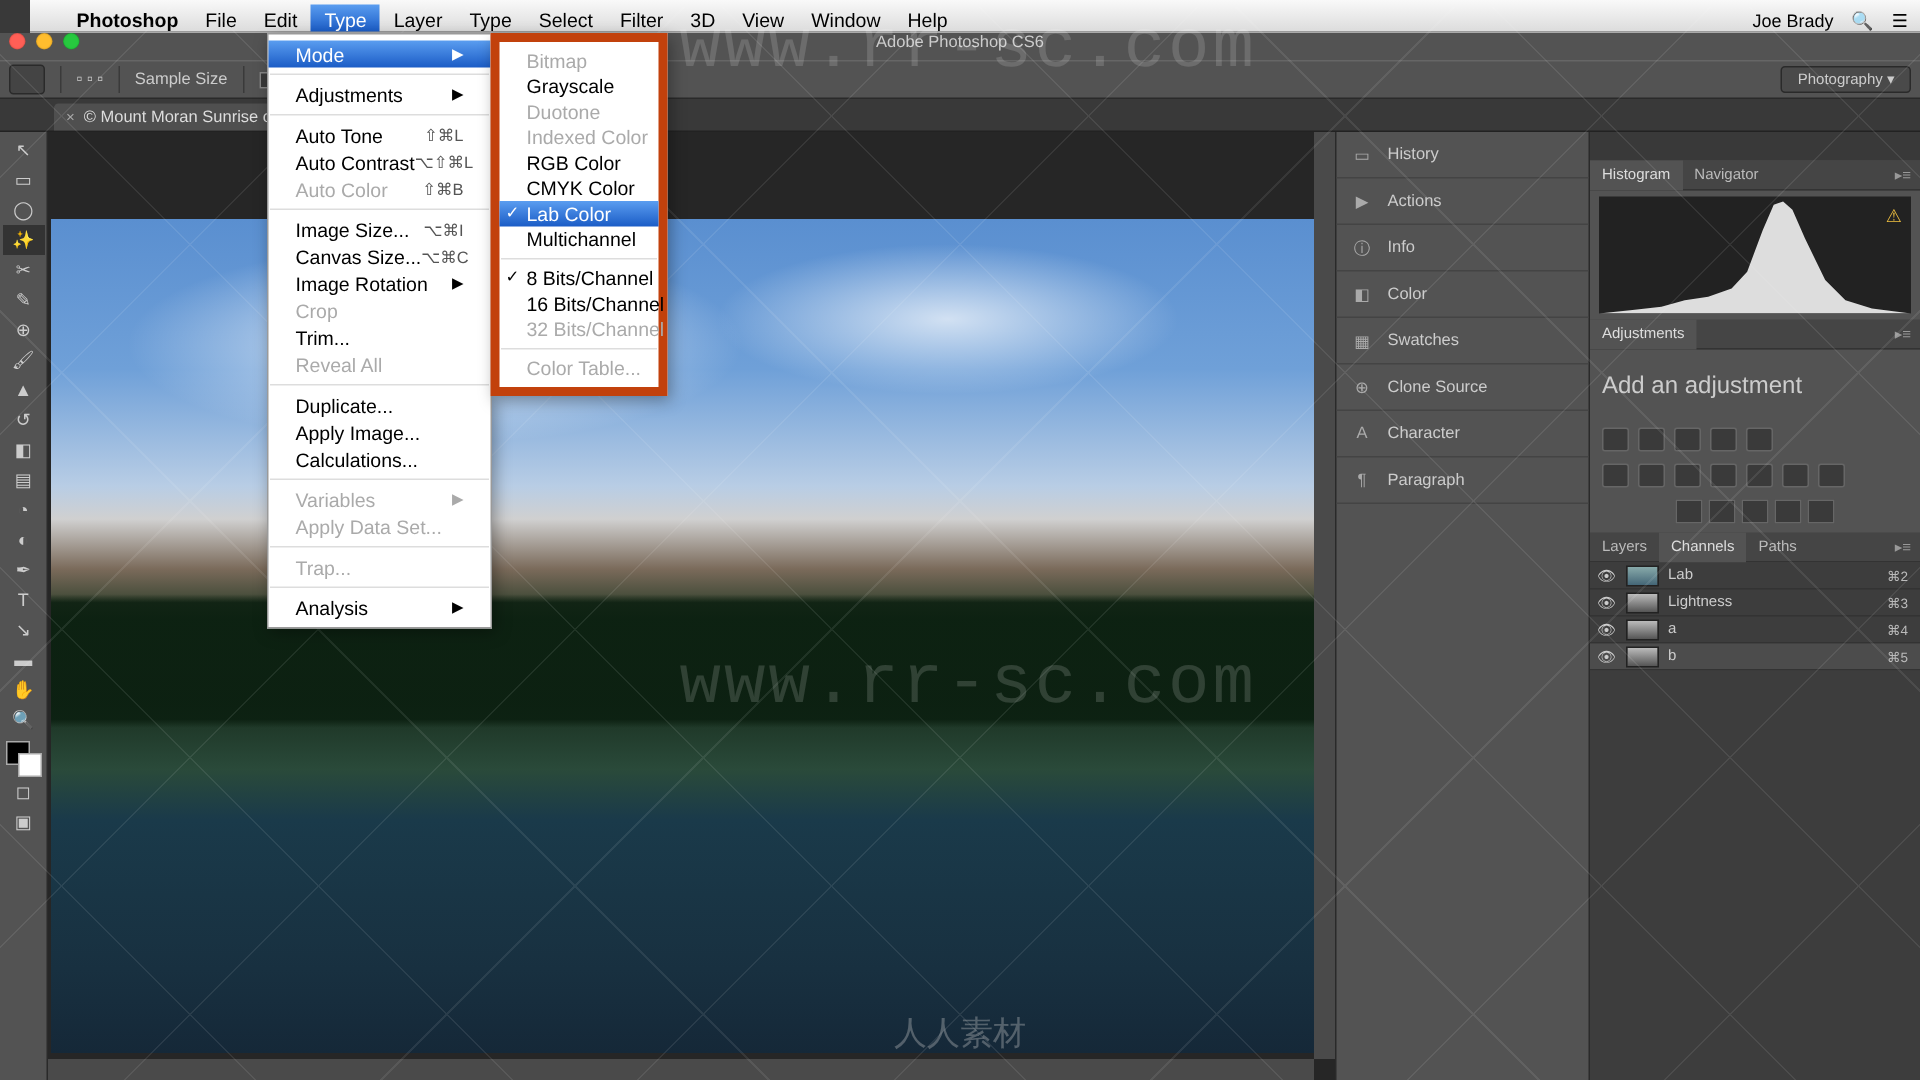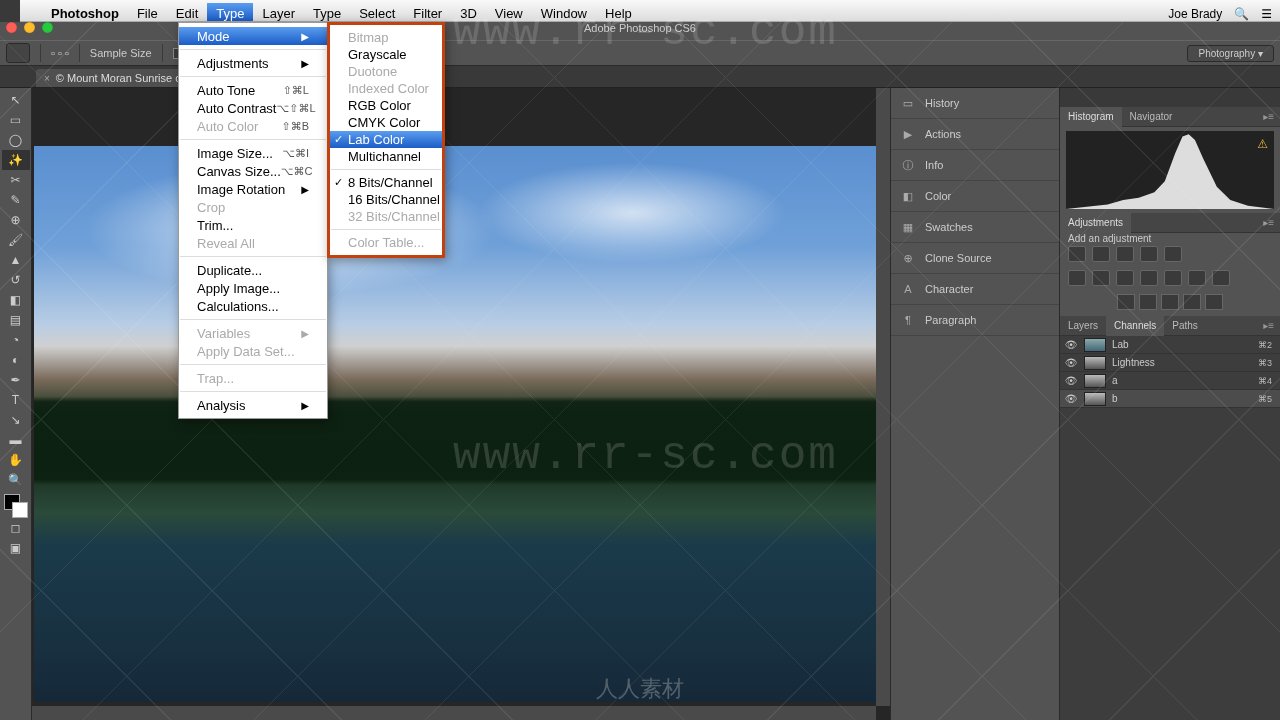--- a/index.html
+++ b/index.html
@@ -58,21 +58,21 @@
 .midstrip .row .ic { width:18px; height:14px; display:flex; align-items:center; justify-content:center; color:#aaa; }
 
 .rightcol { width:220px; background:#535353; display:flex; flex-direction:column;margin-top:19px; }
 .tabrow { height:20px; background:#454545; display:flex; align-items:center; font-size:10px; color:#bbb; border-bottom:1px solid #333; }
 .tabrow .t { padding:0 8px; height:20px; line-height:20px; cursor:pointer; }
 .tabrow .t.act { background:#535353; color:#ddd; }
 .tabrow .menu { margin-left:auto; padding:0 6px; color:#999; }
 .histo { height:78px; background:#222; margin:4px 6px; position:relative; display:flex; align-items:flex-end; justify-content:center; }
 .histo svg { width:100%; height:100%; }
 .histo .warn { position:absolute; top:6px; right:6px; color:#f0c040; font-size:12px; }
-.adjhdr { font-size:10px; color:#ccc; padding:0 8px; }
+.adjhdr { font-size:16px; color:#ccc; padding:16px 8px; }
 .adjicons { display:flex; flex-wrap:wrap; gap:6px; padding:2px 8px 6px; }
 .adjicons .ai { width:18px; height:16px; background:#3a3a3a; border:1px solid #666; border-radius:2px; }
 .adjrow2 { display:flex; gap:4px; padding:2px 8px 6px; justify-content:center; }
 .adjrow2 .ai { width:18px; height:16px; background:#3a3a3a; border:1px solid #666; }
 
 .chanlist { flex:1; background:#3d3d3d; }
 .chanlist .ch { height:18px; display:flex; align-items:center; font-size:10px; color:#ccc; border-bottom:1px solid #333; padding-left:4px; gap:6px; cursor:pointer;}
 .chanlist .ch.last{ background:#4c4c4c; }
 .chanlist .eye { width:14px; text-align:center; color:#ccc; font-size:10px; }
 .chanlist .thumb { width:22px; height:14px; background:linear-gradient(#8aa,#467); border:1px solid #222; }
@@ -81,21 +81,21 @@
 
 
 .menu1 { position:absolute; top:22px; left:178px; width:150px; background:#fff; border:1px solid #9a9a9a; box-shadow:2px 3px 10px rgba(0,0,0,.35); font-size:13px; color:#000; z-index:100; padding:4px 0; }
 .menu1 .mit { padding:2px 18px 2px 18px; display:flex; justify-content:space-between; align-items:center; height:18px; white-space:nowrap; }
 .menu1 .mit.hl { background:linear-gradient(#5a9df0,#1b5cc6); color:#fff; }
 .menu1 .mit.dis { color:#aaa; }
 .menu1 .msep { height:1px; background:#ddd; margin:4px 1px; }
 .menu1 .arr { font-size:10px; }
 .menu1 .sc { font-size:11px; color:#555; }
 
-.menu2 { position:absolute; top:22px; left:327px; width:118px; background:#fff; border:3px solid #c2410c; box-shadow:2px 3px 10px rgba(0,0,0,.35); font-size:13px; color:#000; z-index:101; padding:4px 0; }
+.menu2 { position:absolute; top:22px; left:327px; width:118px; background:#fff; border:6px solid #c2410c; box-shadow:2px 3px 10px rgba(0,0,0,.35); font-size:13px; color:#000; z-index:101; padding:4px 0; }
 .menu2 .mit { padding:1px 12px 1px 18px; height:17px; line-height:15px; position:relative; white-space:nowrap; }
 .menu2 .mit.hl { background:linear-gradient(#5a9df0,#1b5cc6); color:#fff; }
 .menu2 .mit.dis { color:#aaa; }
 .menu2 .msep { height:1px; background:#ddd; margin:4px 1px; }
 .menu2 .chk { position:absolute; left:4px; font-size:11px; }
 
 
 .wm { position:absolute; left:11px; right:0; text-align:center; color:rgba(255,255,255,.15); font-size:46px; font-weight:300; letter-spacing:2px; z-index:50; pointer-events:none; font-family:Liberation Mono, monospace; }
 .wm1 { top:6px; }
 .wm2 { top:430px; }

